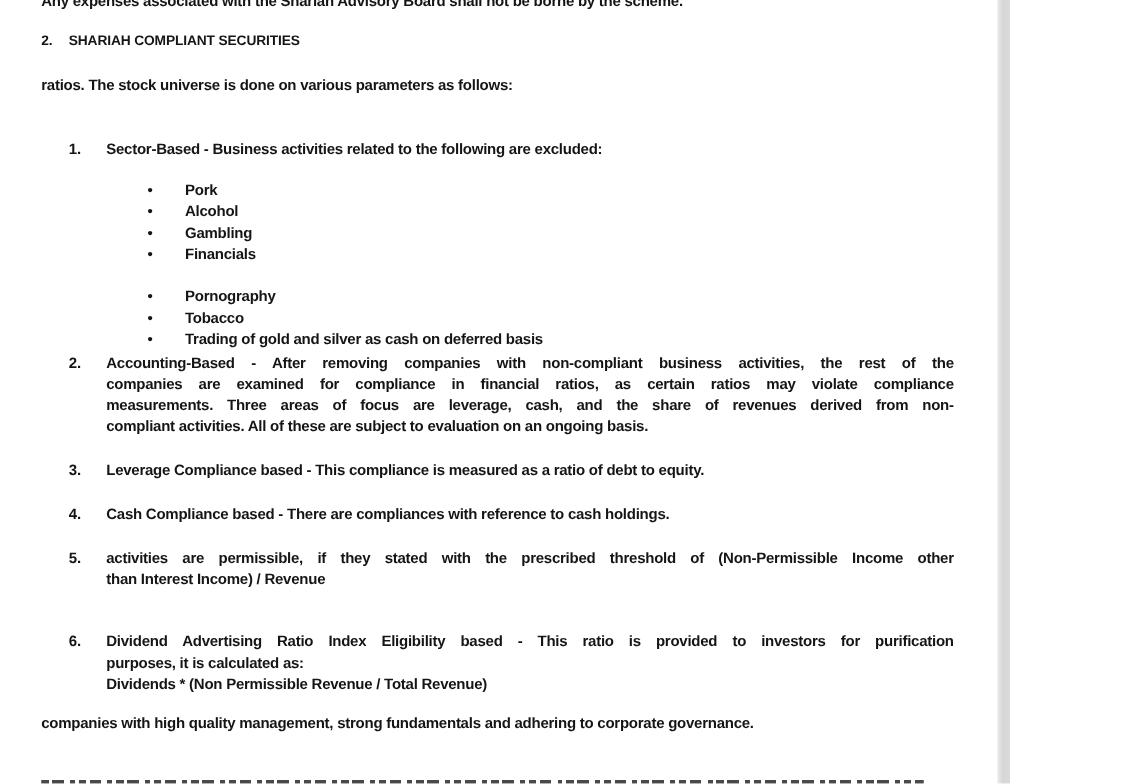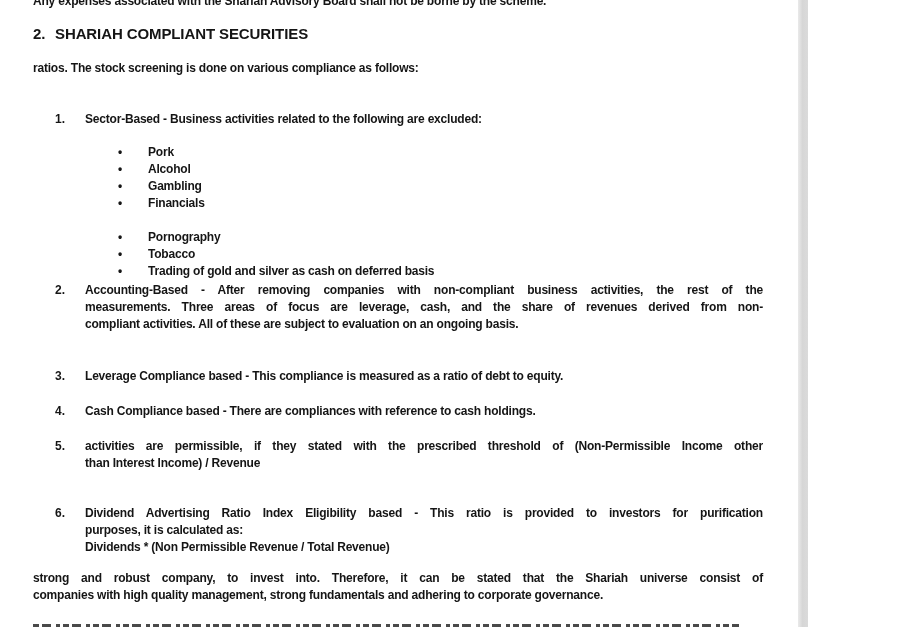--- a/index.html
+++ b/index.html
@@ -29,21 +29,21 @@
   }
   .j {
     white-space: normal;
     text-align: justify;
     text-align-last: justify;
   }
   .heading {
     position: absolute;
     left: 33px;
     top: 25px;
-    font-size: 15px;
+    font-size: 11px;
     line-height: 17px;
     letter-spacing: -0.1px;
     white-space: nowrap;
   }
   .heading .hnum { display: inline-block; width: 22px; }
   .li { position: absolute; left: 55px; width: 708px; }
   .li .num {
     position: absolute;
     left: 0; top: 0;
     font-size: 12px;
@@ -87,21 +87,21 @@
 
   <div class="block" style="top:-7px">
     <div class="line">Any expenses associated with the Shariah Advisory Board shall not be borne by the scheme.</div>
   </div>
 
   <div class="heading">
     <span class="hnum">2.</span><span>SHARIAH COMPLIANT SECURITIES</span>
   </div>
 
   <div class="block" style="top:60px">
-    <div class="line">ratios. The stock screening is done on various compliance as follows:</div>
+    <div class="line">ratios. The stock universe is done on various parameters as follows:</div>
   </div>
 
   <div class="li" style="top:111px">
     <span class="num">1.</span>
     <div class="itext">
       <div class="line">Sector-Based - Business activities related to the following are excluded:</div>
     </div>
   </div>
 
   <div class="brow" style="top:128px"><span class="dot">•</span><span>Pork</span></div>
@@ -109,20 +109,21 @@
   <div class="brow" style="top:162px"><span class="dot">•</span><span>Gambling</span></div>
   <div class="brow" style="top:179px"><span class="dot">•</span><span>Financials</span></div>
   <div class="brow" style="top:213px"><span class="dot">•</span><span>Pornography</span></div>
   <div class="brow" style="top:230px"><span class="dot">•</span><span>Tobacco</span></div>
   <div class="brow" style="top:247px"><span class="dot">•</span><span>Trading of gold and silver as cash on deferred basis</span></div>
 
   <div class="li" style="top:282px">
     <span class="num">2.</span>
     <div class="itext">
       <div class="line j">Accounting-Based - After removing companies with non-compliant business activities, the rest of the</div>
+      <div class="line j">companies are examined for compliance in financial ratios, as certain ratios may violate compliance</div>
       <div class="line j">measurements. Three areas of focus are leverage, cash, and the share of revenues derived from non-</div>
       <div class="line">compliant activities. All of these are subject to evaluation on an ongoing basis.</div>
     </div>
   </div>
 
   <div class="li" style="top:368px">
     <span class="num">3.</span>
     <div class="itext">
       <div class="line">Leverage Compliance based - This compliance is measured as a ratio of debt to equity.</div>
     </div>
@@ -146,21 +147,20 @@
   <div class="li" style="top:505px">
     <span class="num">6.</span>
     <div class="itext">
       <div class="line j">Dividend Advertising Ratio Index Eligibility based - This ratio is provided to investors for purification</div>
       <div class="line">purposes, it is calculated as:</div>
       <div class="line">Dividends * (Non Permissible Revenue / Total Revenue)</div>
     </div>
   </div>
 
   <div class="block" style="top:570px">
-    <div class="line j">strong and robust company, to invest into. Therefore, it can be stated that the Shariah universe consist of</div>
     <div class="line">companies with high quality management, strong fundamentals and adhering to corporate governance.</div>
   </div>
 
   <div class="sliver"></div>
 
   <div class="edge"></div>
 
 </div>
 
 </body></html>

